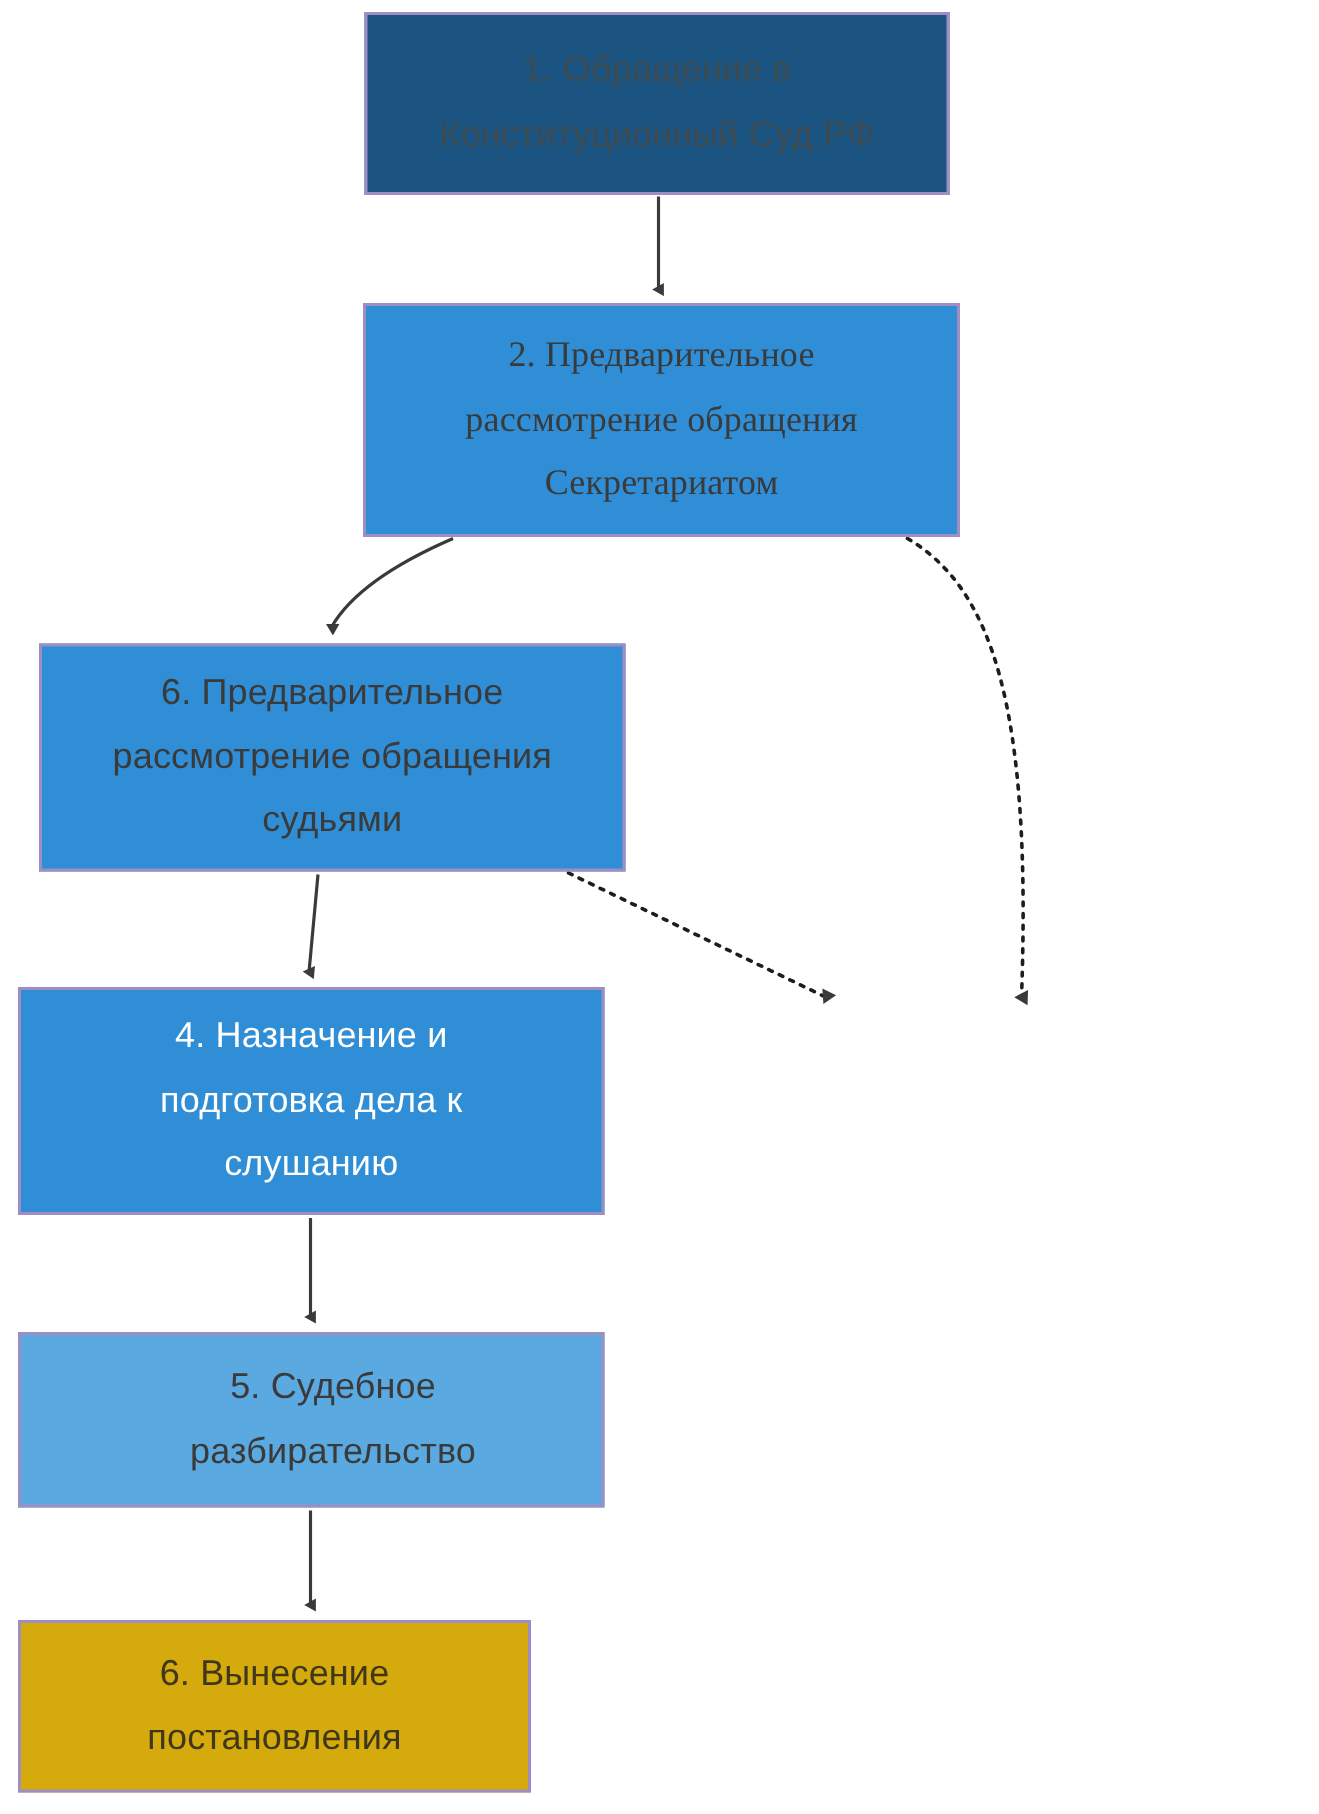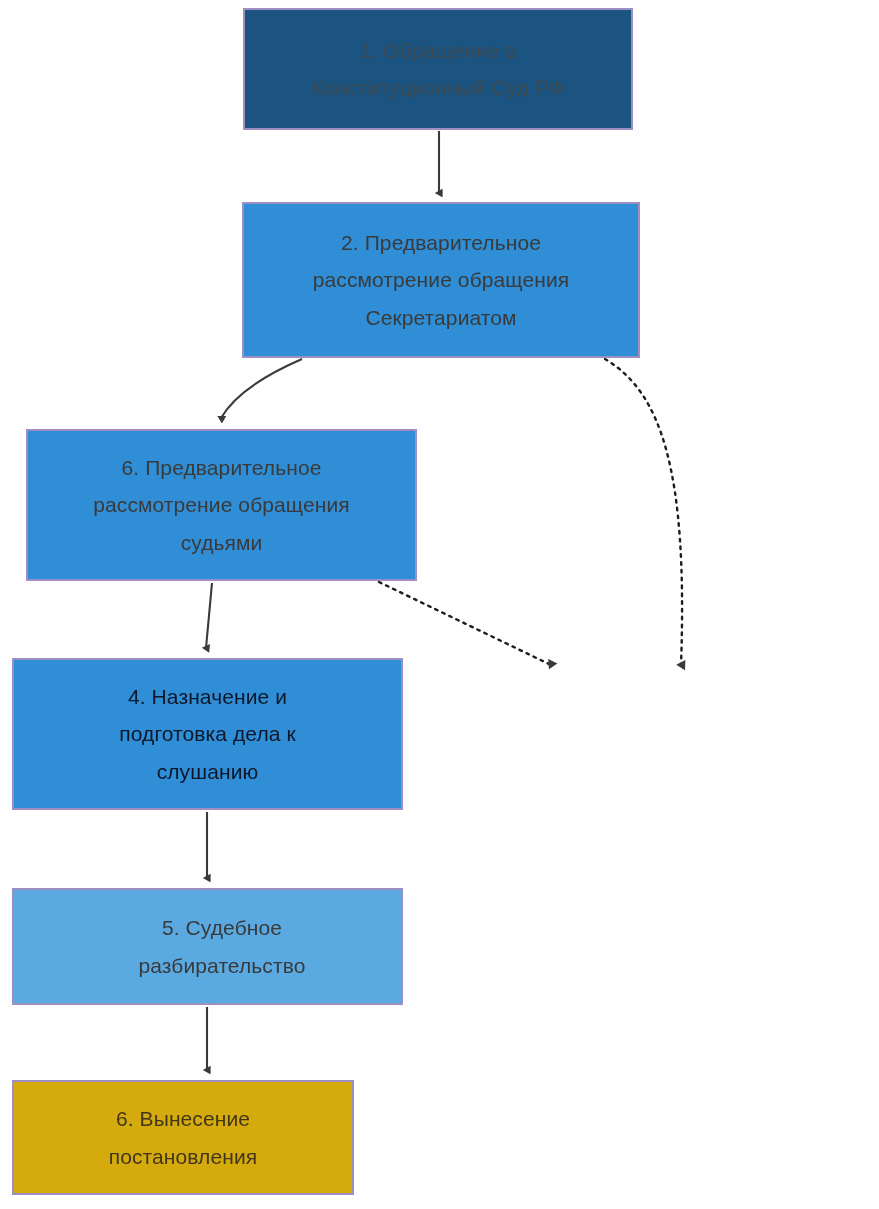--- a/index.html
+++ b/index.html
@@ -22,21 +22,21 @@
     box-sizing: border-box;
     display: flex;
     align-items: center;
     justify-content: center;
     text-align: center;
     border: 2px solid #9f8ec4;
     padding: 6px 14px;
   }
   .node-label {
     font-family: "Liberation Sans", sans-serif;
-    font-size: 21px;
+    font-size: 24px;
     line-height: 1.78;
     letter-spacing: 0.1px;
     white-space: pre-line;
     color: #3a3a3a;
   }
   .node.dark .node-label {
     color: #3c4a52;
   }
   .node.red .node-label {
     color: #40322e;
@@ -82,33 +82,33 @@
 
     <path d="M 207 1007 L 207 1070" fill="none" stroke="#3a3a3a" stroke-width="2.1" marker-end="url(#arrowhead)"></path>
   </svg>
 
   <div class="node dark" id="node-1" style="left: 243px; top: 8px; width: 390px; height: 122px; background: rgb(27, 84, 128); border-color: rgb(159, 142, 196);">
     <span class="node-label" style="color: rgb(60, 74, 82);">1. Обращение в
 Конституционный Суд РФ</span>
   </div>
 
   <div class="node" id="node-2" style="left: 242px; top: 202px; width: 398px; height: 156px; background: rgb(47, 142, 214); border-color: rgb(159, 142, 196);">
-    <span class="node-label" style="color: rgb(58, 58, 58);">2. Предварительное
+    <span class="node-label" style="color: rgb(58, 58, 58); font-family: Liberation Serif, serif;">2. Предварительное
 рассмотрение обращения
 Секретариатом</span>
   </div>
 
   <div class="node" id="node-3" style="left: 26px; top: 429px; width: 391px; height: 152px; background: rgb(47, 142, 214); border-color: rgb(159, 142, 196);">
     <span class="node-label" style="color: rgb(58, 58, 58);">6. Предварительное
 рассмотрение обращения
 судьями</span>
   </div>
 
   <div class="node" id="node-4" style="left: 12px; top: 658px; width: 391px; height: 152px; background: rgb(47, 142, 214); border-color: rgb(159, 142, 196);">
-    <span class="node-label" style="color: #0f172a;">4. Назначение и
+    <span class="node-label" style="color: #ffffff;">4. Назначение и
 подготовка дела к
 слушанию</span>
   </div>
 
   <div class="node" id="node-5" style="left: 12px; top: 888px; width: 391px; height: 117px; background: rgb(90, 169, 224); border-color: rgb(159, 142, 196); padding-left: 43px;">
     <span class="node-label" style="color: rgb(58, 58, 58);">5. Судебное
 разбирательство</span>
   </div>
 
   <div class="node gold" id="node-6" style="left: 12px; top: 1080px; width: 342px; height: 115px; background: rgb(212, 170, 13); border-color: rgb(159, 142, 196);">

